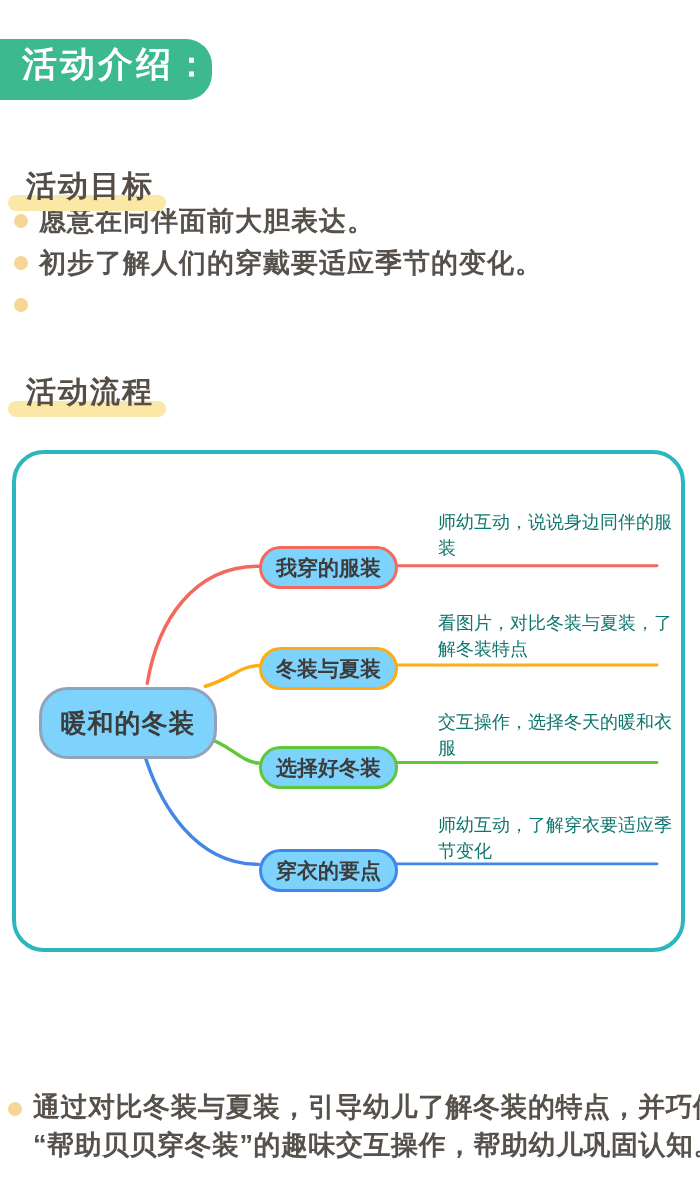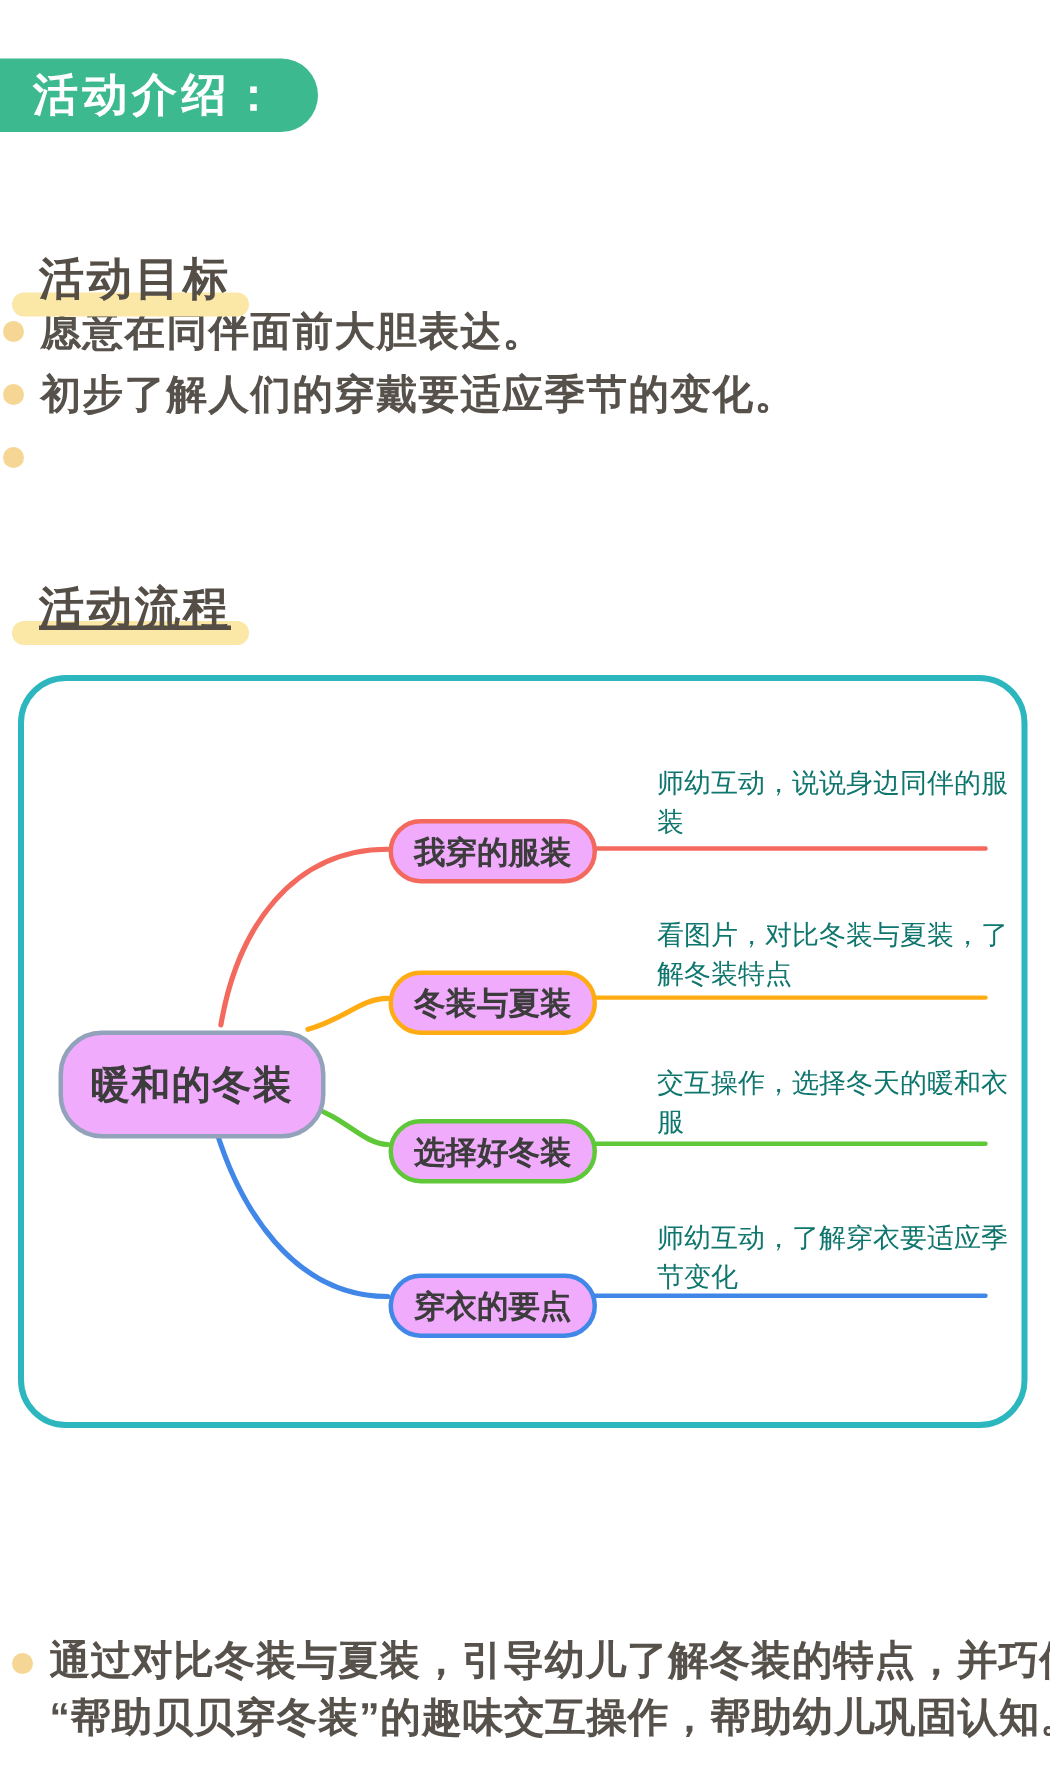--- a/index.html
+++ b/index.html
@@ -2,61 +2,61 @@
 <html><head>
 <meta charset="utf-8">
 <title>活动介绍</title>
 <style>
   html,body{margin:0;padding:0;background:#ffffff;}
   body{font-family:"Liberation Sans","DejaVu Sans",sans-serif;}
   .page{position:relative;width:700px;height:1194px;background:#ffffff;overflow:hidden;}
 
   
   .intro-badge{
-    position:absolute;left:0;top:39px;height:49px;width:212px;
+    position:absolute;left:0;top:39px;height:61px;width:212px;
     background:#3CB98F;border-radius:0 26px 26px 0;
-    color:#ffffff;font-size:30px;font-weight:bold;letter-spacing:3px;
+    color:#ffffff;font-size:35px;font-weight:bold;letter-spacing:3px;
     line-height:49px;padding-left:22px;box-sizing:border-box;
   }
 
   
   .hl-heading{
     position:absolute;display:inline-block;
     font-size:30px;font-weight:bold;color:#554E47;letter-spacing:2px;
     z-index:1;white-space:nowrap;
   }
   .hl-heading .hl-bar{
     position:absolute;left:-18px;bottom:-4px;height:16px;
     width:calc(100% + 30px);
     background:#FBE7A6;border-radius:8px;z-index:-1;
   }
   .h-goals{left:26px;top:134px;margin-top:32px;}
-  .h-flow{left:26px;top:385px;text-decoration:underline;}
+  .h-flow{left:26px;top:372px;}
   .h-highlights{left:26px;top:1031px;}
 
   
-  .goal-list{position:absolute;left:2px;top:200px;margin:0;padding:0;list-style:none;}
+  .goal-list{position:absolute;left:14px;top:200px;margin:0;padding:0;list-style:none;}
   .goal-item{display:flex;align-items:center;height:42px;}
   .dot{
     width:14px;height:14px;border-radius:50%;
     background:#F6D694;flex:0 0 auto;margin-right:11px;
   }
   .goal-text{
     font-size:27px;font-weight:bold;color:#57514B;letter-spacing:1px;white-space:nowrap;
   }
 
   
   .mindmap{
     position:absolute;left:12px;top:450px;width:673px;height:502px;
     border:4px solid #2CB6BE;border-radius:32px;background:#ffffff;
     box-sizing:border-box;
   }
   .mm-svg{position:absolute;left:0;top:0;width:100%;height:100%;}
   .mm-node{
-    position:absolute;background:#f0abfc;display:flex;align-items:center;justify-content:center;
+    position:absolute;background:#7dd3fc;display:flex;align-items:center;justify-content:center;
     color:#3C3C3C;box-sizing:border-box;white-space:nowrap;
   }
   .mm-root{
     left:23px;top:233px;width:178px;height:72px;
     border:3px solid #93A2BB;border-radius:29px;
     font-size:26px;font-weight:600;letter-spacing:1px;
   }
   .mm-branch{
     left:243px;width:139px;height:43px;border-radius:22px;
     font-size:21px;font-weight:600;border:3px solid;

